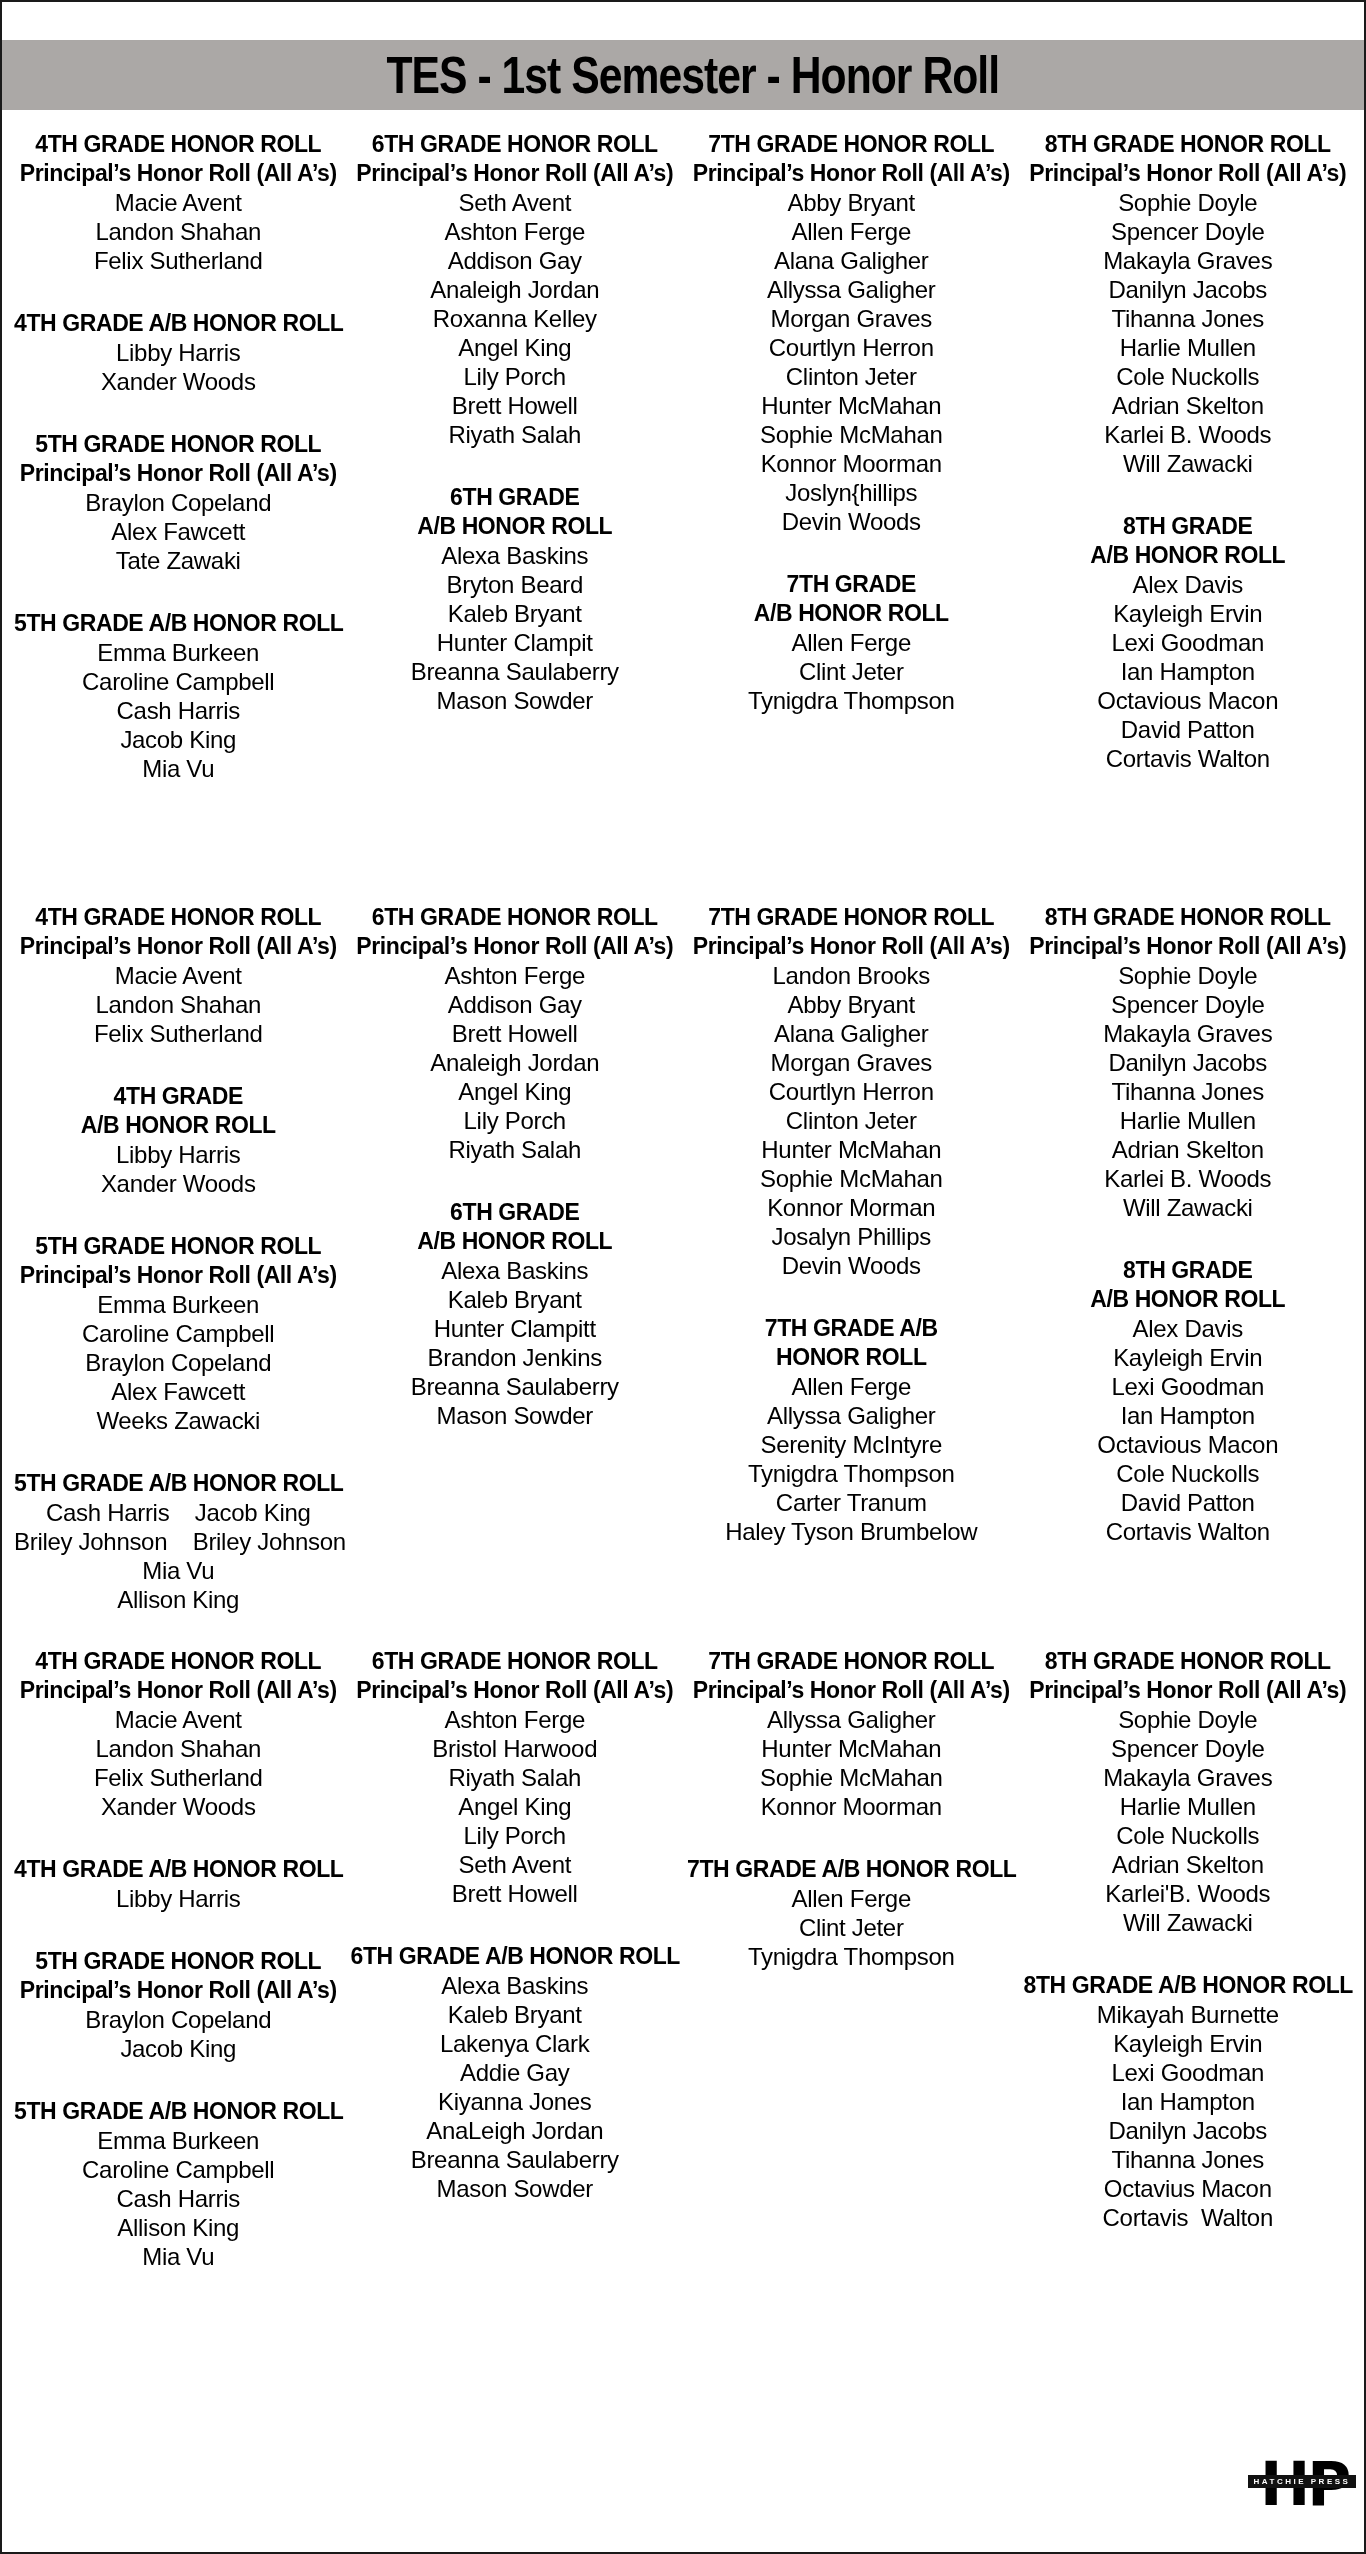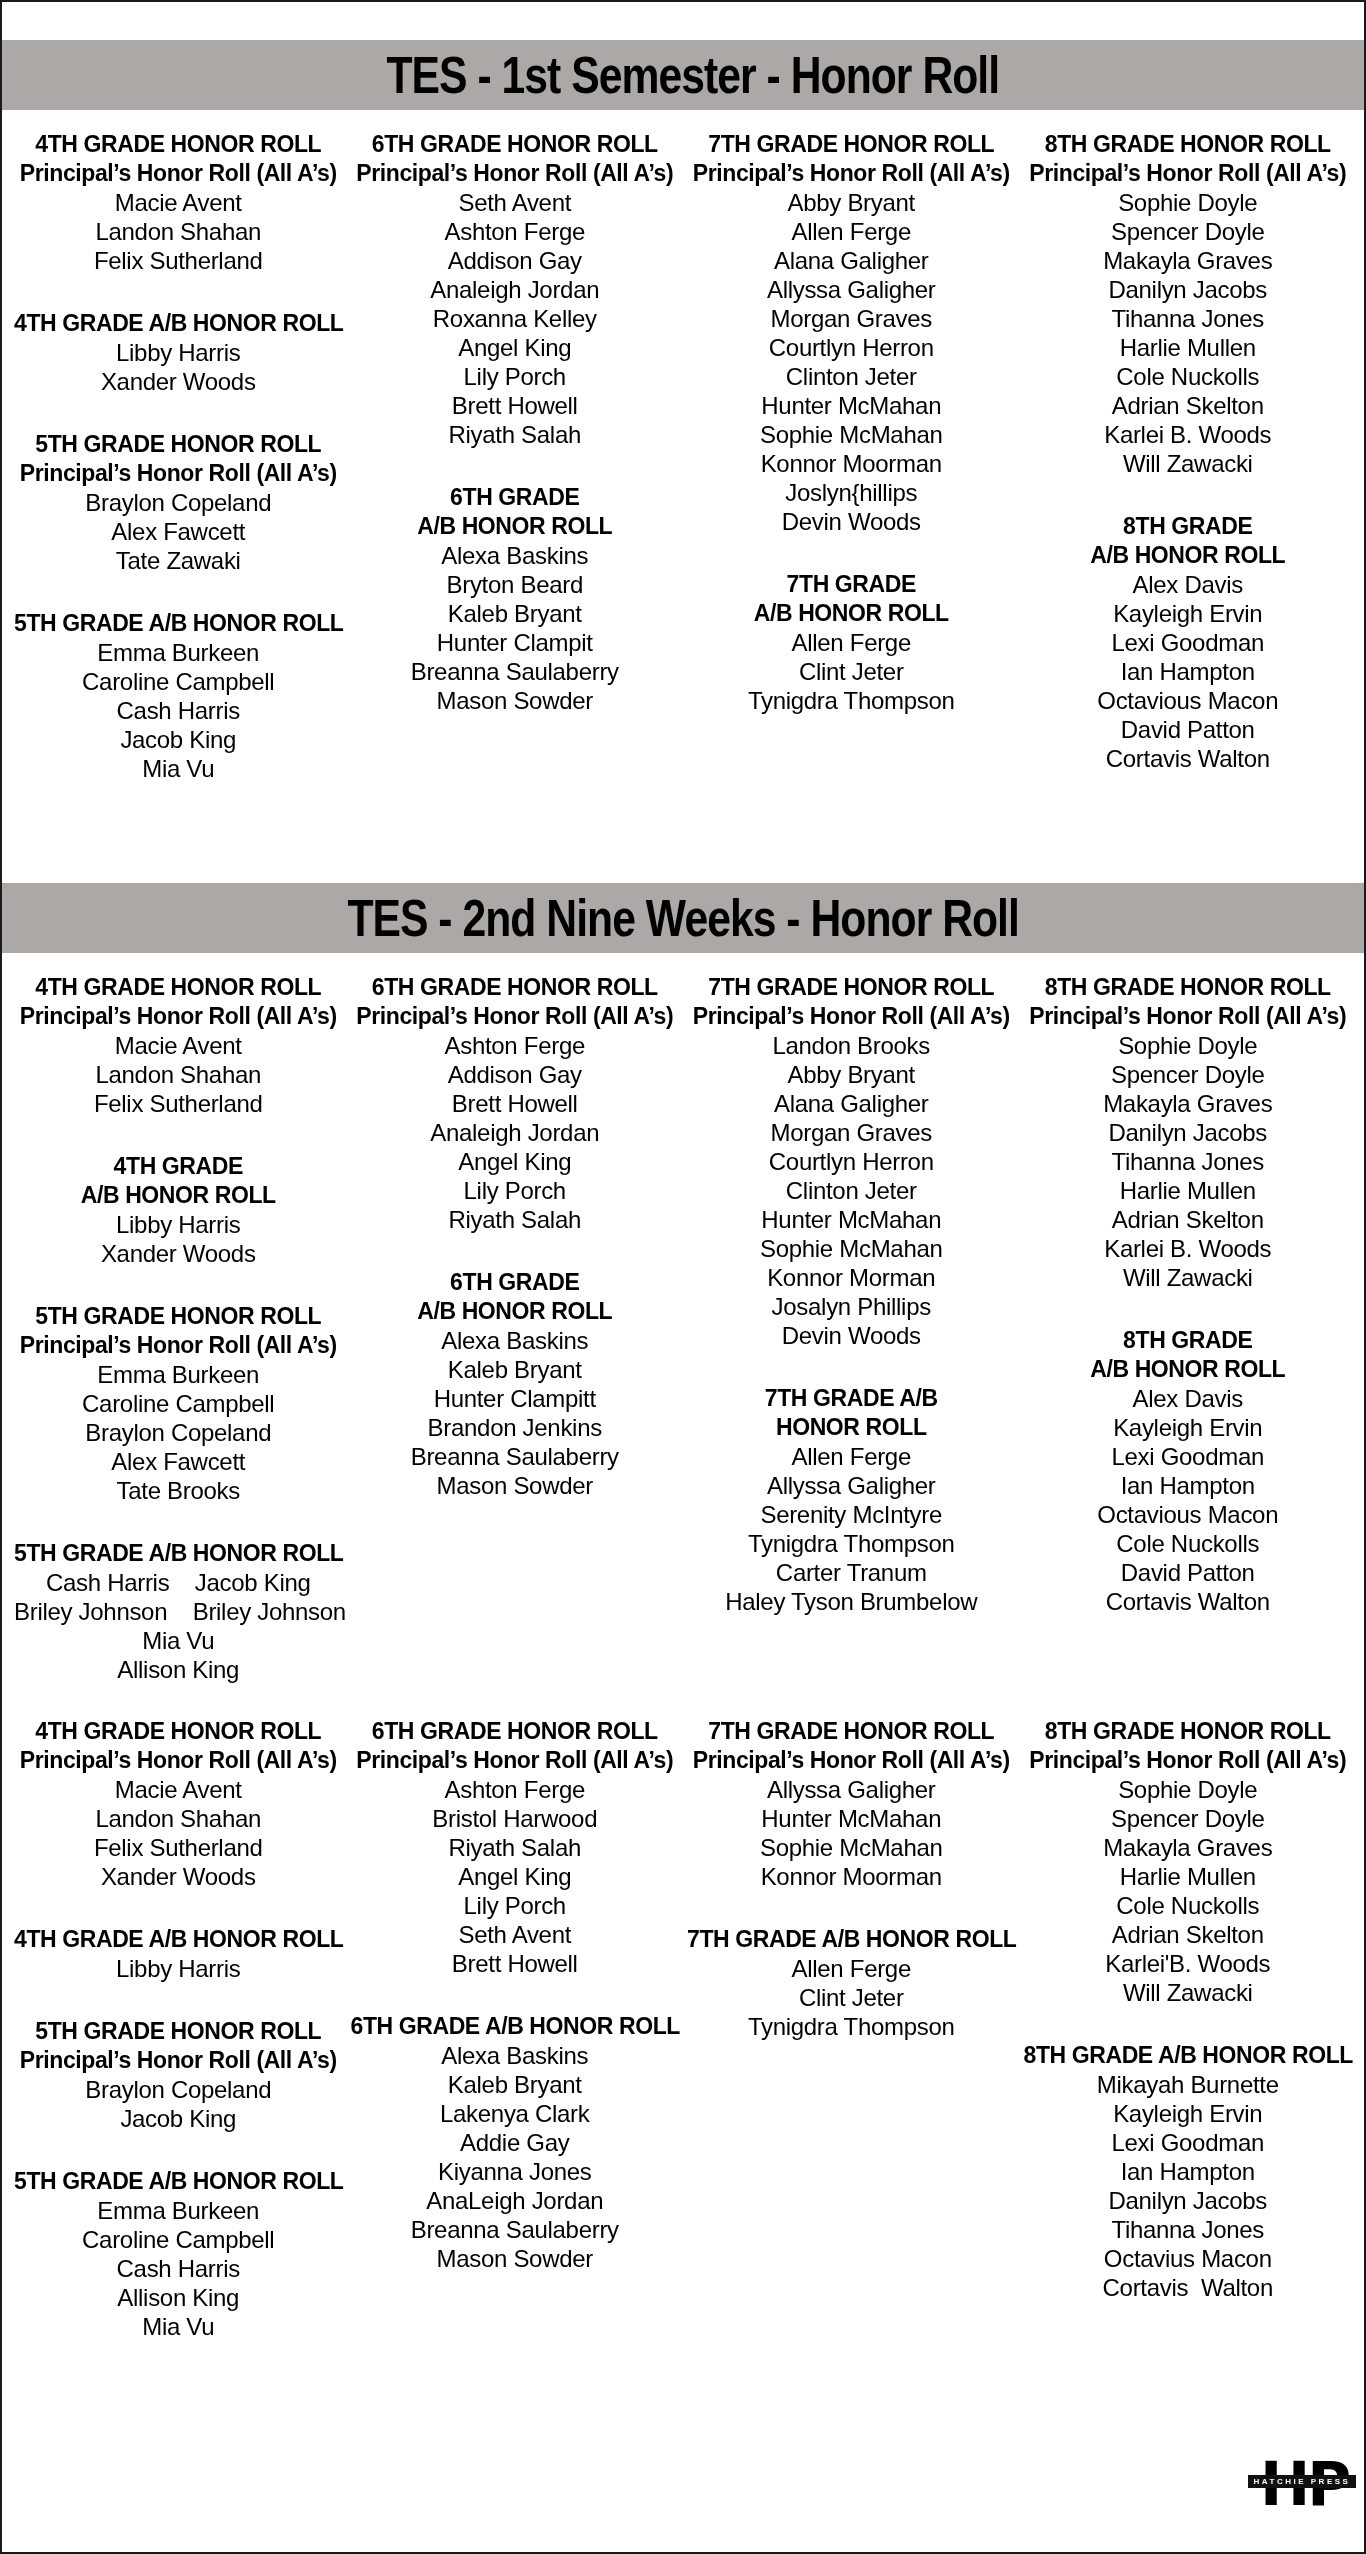--- a/index.html
+++ b/index.html
@@ -189,23 +189,20 @@
             <div class="name-line">Alex Davis</div>
             <div class="name-line">Kayleigh Ervin</div>
             <div class="name-line">Lexi Goodman</div>
             <div class="name-line">Ian Hampton</div>
             <div class="name-line">Octavious Macon</div>
             <div class="name-line">David Patton</div>
             <div class="name-line">Cortavis Walton</div>
           </div>
         </div>
       </div>
-      <div class="header-bar" style="background: rgb(171, 168, 166);">
-        <div class="header-title">TES - 2nd Nine Weeks - Honor Roll</div>
-      </div>
       <div class="section-grid s1">
         <div class="column">
           <div class="group">
             <div class="heading-line">4TH GRADE HONOR ROLL</div>
             <div class="heading-line">Principal’s Honor Roll (All A’s)</div>
             <div class="name-line">Macie Avent</div>
             <div class="name-line">Landon Shahan</div>
             <div class="name-line">Felix Sutherland</div>
           </div>
           <div class="group">
@@ -214,21 +211,21 @@
             <div class="name-line">Libby Harris</div>
             <div class="name-line">Xander Woods</div>
           </div>
           <div class="group">
             <div class="heading-line">5TH GRADE HONOR ROLL</div>
             <div class="heading-line">Principal’s Honor Roll (All A’s)</div>
             <div class="name-line">Emma Burkeen</div>
             <div class="name-line">Caroline Campbell</div>
             <div class="name-line">Braylon Copeland</div>
             <div class="name-line">Alex Fawcett</div>
-            <div class="name-line">Tate Brooks</div>
+            <div class="name-line">Weeks Zawacki</div>
           </div>
           <div class="group">
             <div class="heading-line">5TH GRADE A/B HONOR ROLL</div>
             <div class="name-line">Cash Harris    Jacob King</div>
             <div class="name-line">Briley Johnson    Briley Johnson</div>
             <div class="name-line">Mia Vu</div>
             <div class="name-line">Allison King</div>
           </div>
         </div>
         <div class="column">

